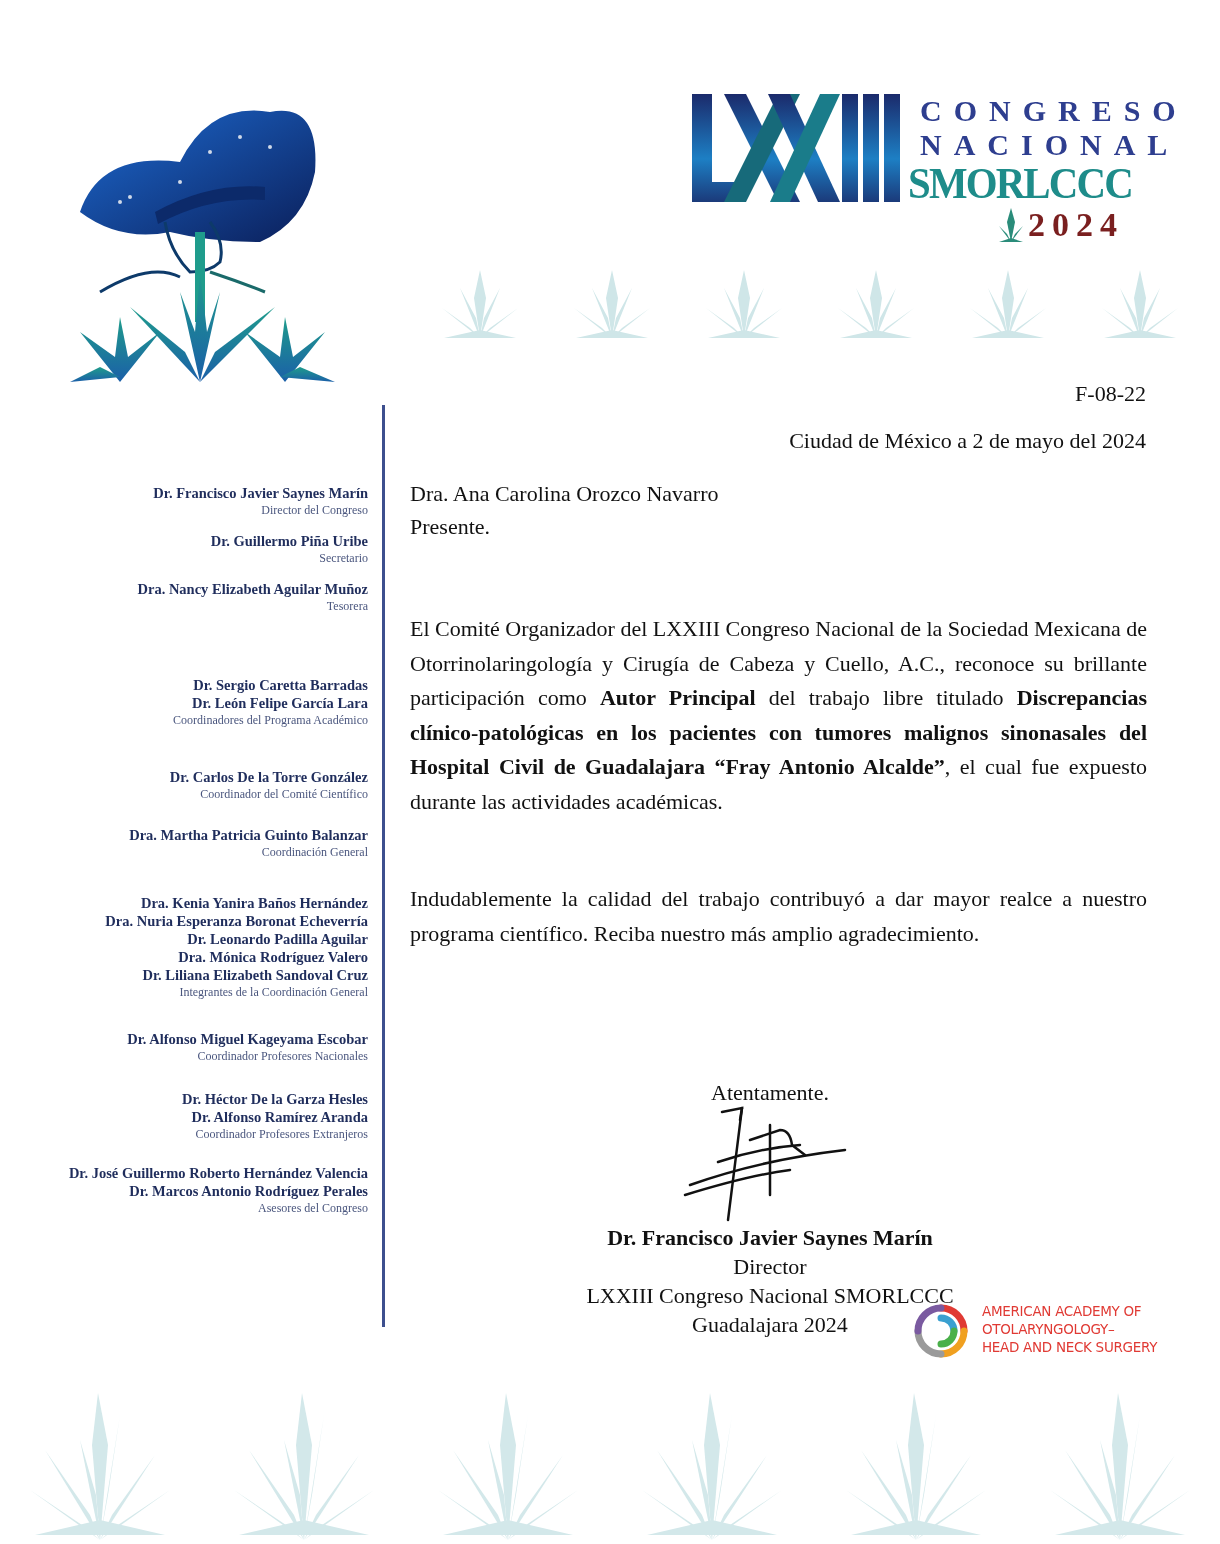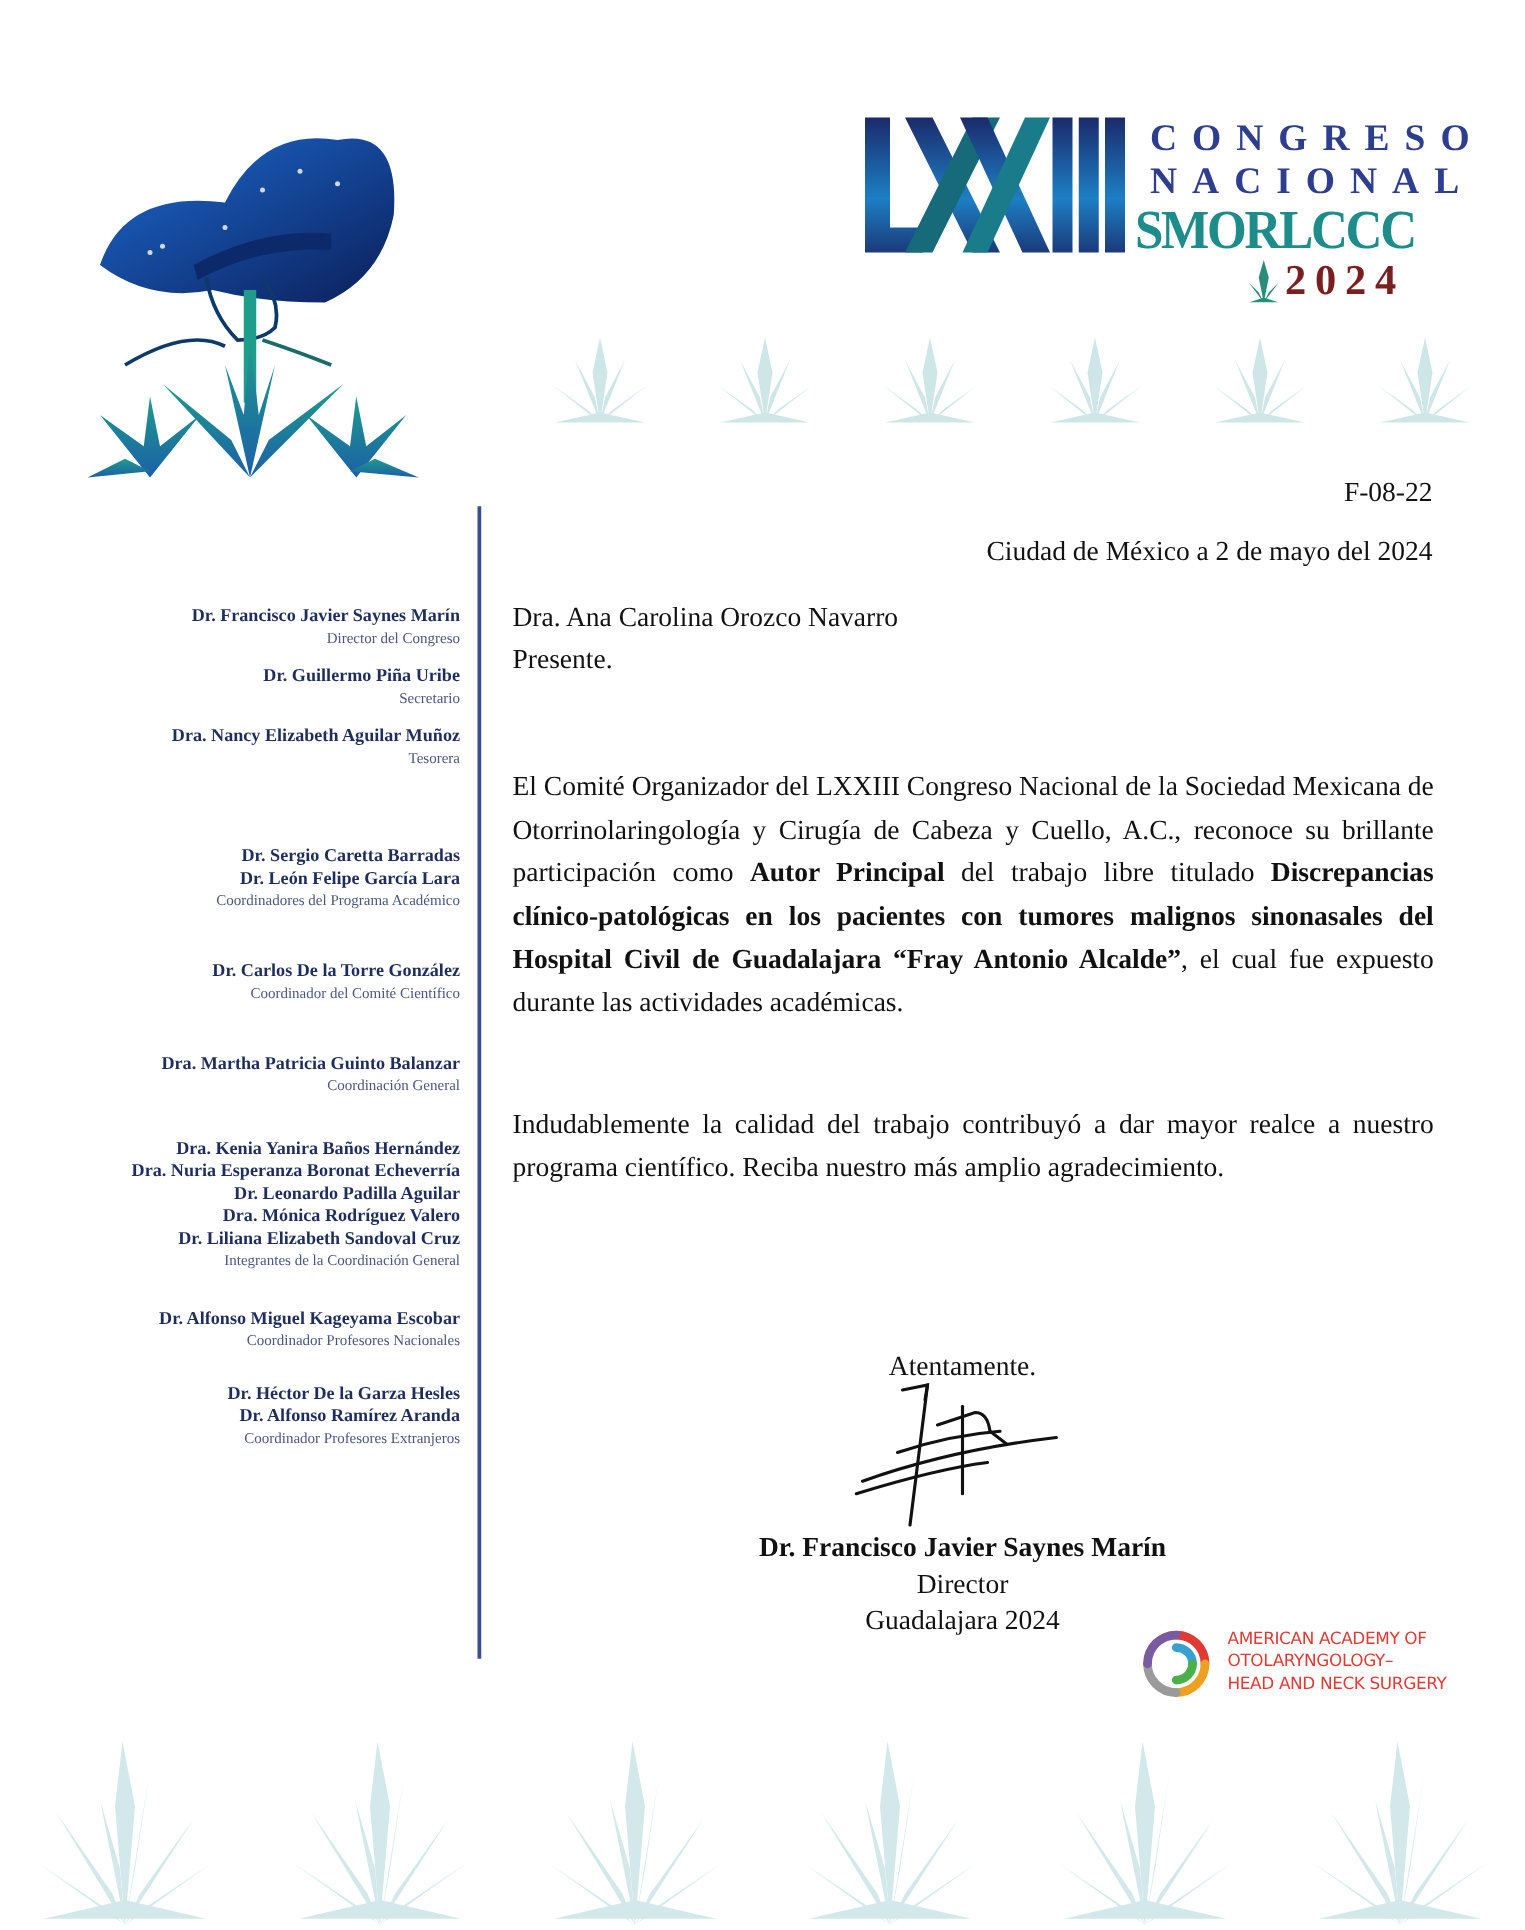--- a/index.html
+++ b/index.html
@@ -284,40 +284,45 @@
   <div class="gap-big"></div>
   <div class="grp">
     <div class="nm">Dr. Sergio Caretta Barradas</div>
     <div class="nm">Dr. León Felipe García Lara</div>
     <div class="rl">Coordinadores del Programa Académico</div>
   </div>
   <div class="grp" style="margin-top:40px">
     <div class="nm">Dr. Carlos De la Torre González</div>
     <div class="rl">Coordinador del Comité Científico</div>
   </div>
-  <div class="grp" style="margin-top:40px">
+  <div class="grp" style="margin-top:24px">
     <div class="nm">Dra. Martha Patricia Guinto Balanzar</div>
     <div class="rl">Coordinación General</div>
   </div>
   <div class="grp" style="margin-top:34px">
     <div class="nm">Dra. Kenia Yanira Baños Hernández</div>
     <div class="nm">Dra. Nuria Esperanza Boronat Echeverría</div>
     <div class="nm">Dr. Leonardo Padilla Aguilar</div>
     <div class="nm">Dra. Mónica Rodríguez Valero</div>
     <div class="nm">Dr. Liliana Elizabeth Sandoval Cruz</div>
     <div class="rl">Integrantes de la Coordinación General</div>
   </div>
   <div class="grp" style="margin-top:30px">
     <div class="nm">Dr. Alfonso Miguel Kageyama Escobar</div>
     <div class="rl">Coordinador Profesores Nacionales</div>
   </div>
   <div class="grp" style="margin-top:26px">
     <div class="nm">Dr. Héctor De la Garza Hesles</div>
     <div class="nm">Dr. Alfonso Ramírez Aranda</div>
     <div class="rl">Coordinador Profesores Extranjeros</div>
+  </div>
+  <div class="grp" style="margin-top:22px">
+    <div class="nm">Dr. José Guillermo Roberto Hernández Valencia</div>
+    <div class="nm">Dr. Marcos Antonio Rodríguez Perales</div>
+    <div class="rl">Asesores del Congreso</div>
   </div>
 </div>
 
 <div id="ref" class="abs">F-08-22</div>
 <div id="date" class="abs">Ciudad de México a 2 de mayo del 2024</div>
 <div id="recipient" class="abs">
   <div>Dra. Ana Carolina Orozco Navarro</div>
   <div>Presente.</div>
 </div>
 
@@ -335,20 +340,21 @@
     <path d="M10 85 Q80 60 165 50"></path>
     <path d="M5 95 Q70 75 110 70"></path>
     <path d="M70 40 L100 30 Q110 30 112 45 L125 55"></path>
     <path d="M90 25 L90 95"></path>
   </g>
 </svg>
 
 <div id="signer" class="abs">
   <div class="nm">Dr. Francisco Javier Saynes Marín</div>
   <div>Director</div>
+  <div>LXXIII Congreso Nacional SMORLCCC</div>
   <div>Guadalajara 2024</div>
 </div>
 
 <div id="aao" class="abs">
   <svg width="62" height="62" viewBox="0 0 62 62" style="position:absolute;left:2px;top:0">
     <g fill="none" stroke-width="7" stroke-linecap="round">
       <path d="M31 8 A23 23 0 0 1 54 31" stroke="#e03a34"></path>
       <path d="M54 31 A23 23 0 0 1 31 54" stroke="#f0a020"></path>
       <path d="M31 54 A23 23 0 0 1 8 31" stroke="#9a9a9a"></path>
       <path d="M8 31 A23 23 0 0 1 31 8" stroke="#7a5aa0"></path>

